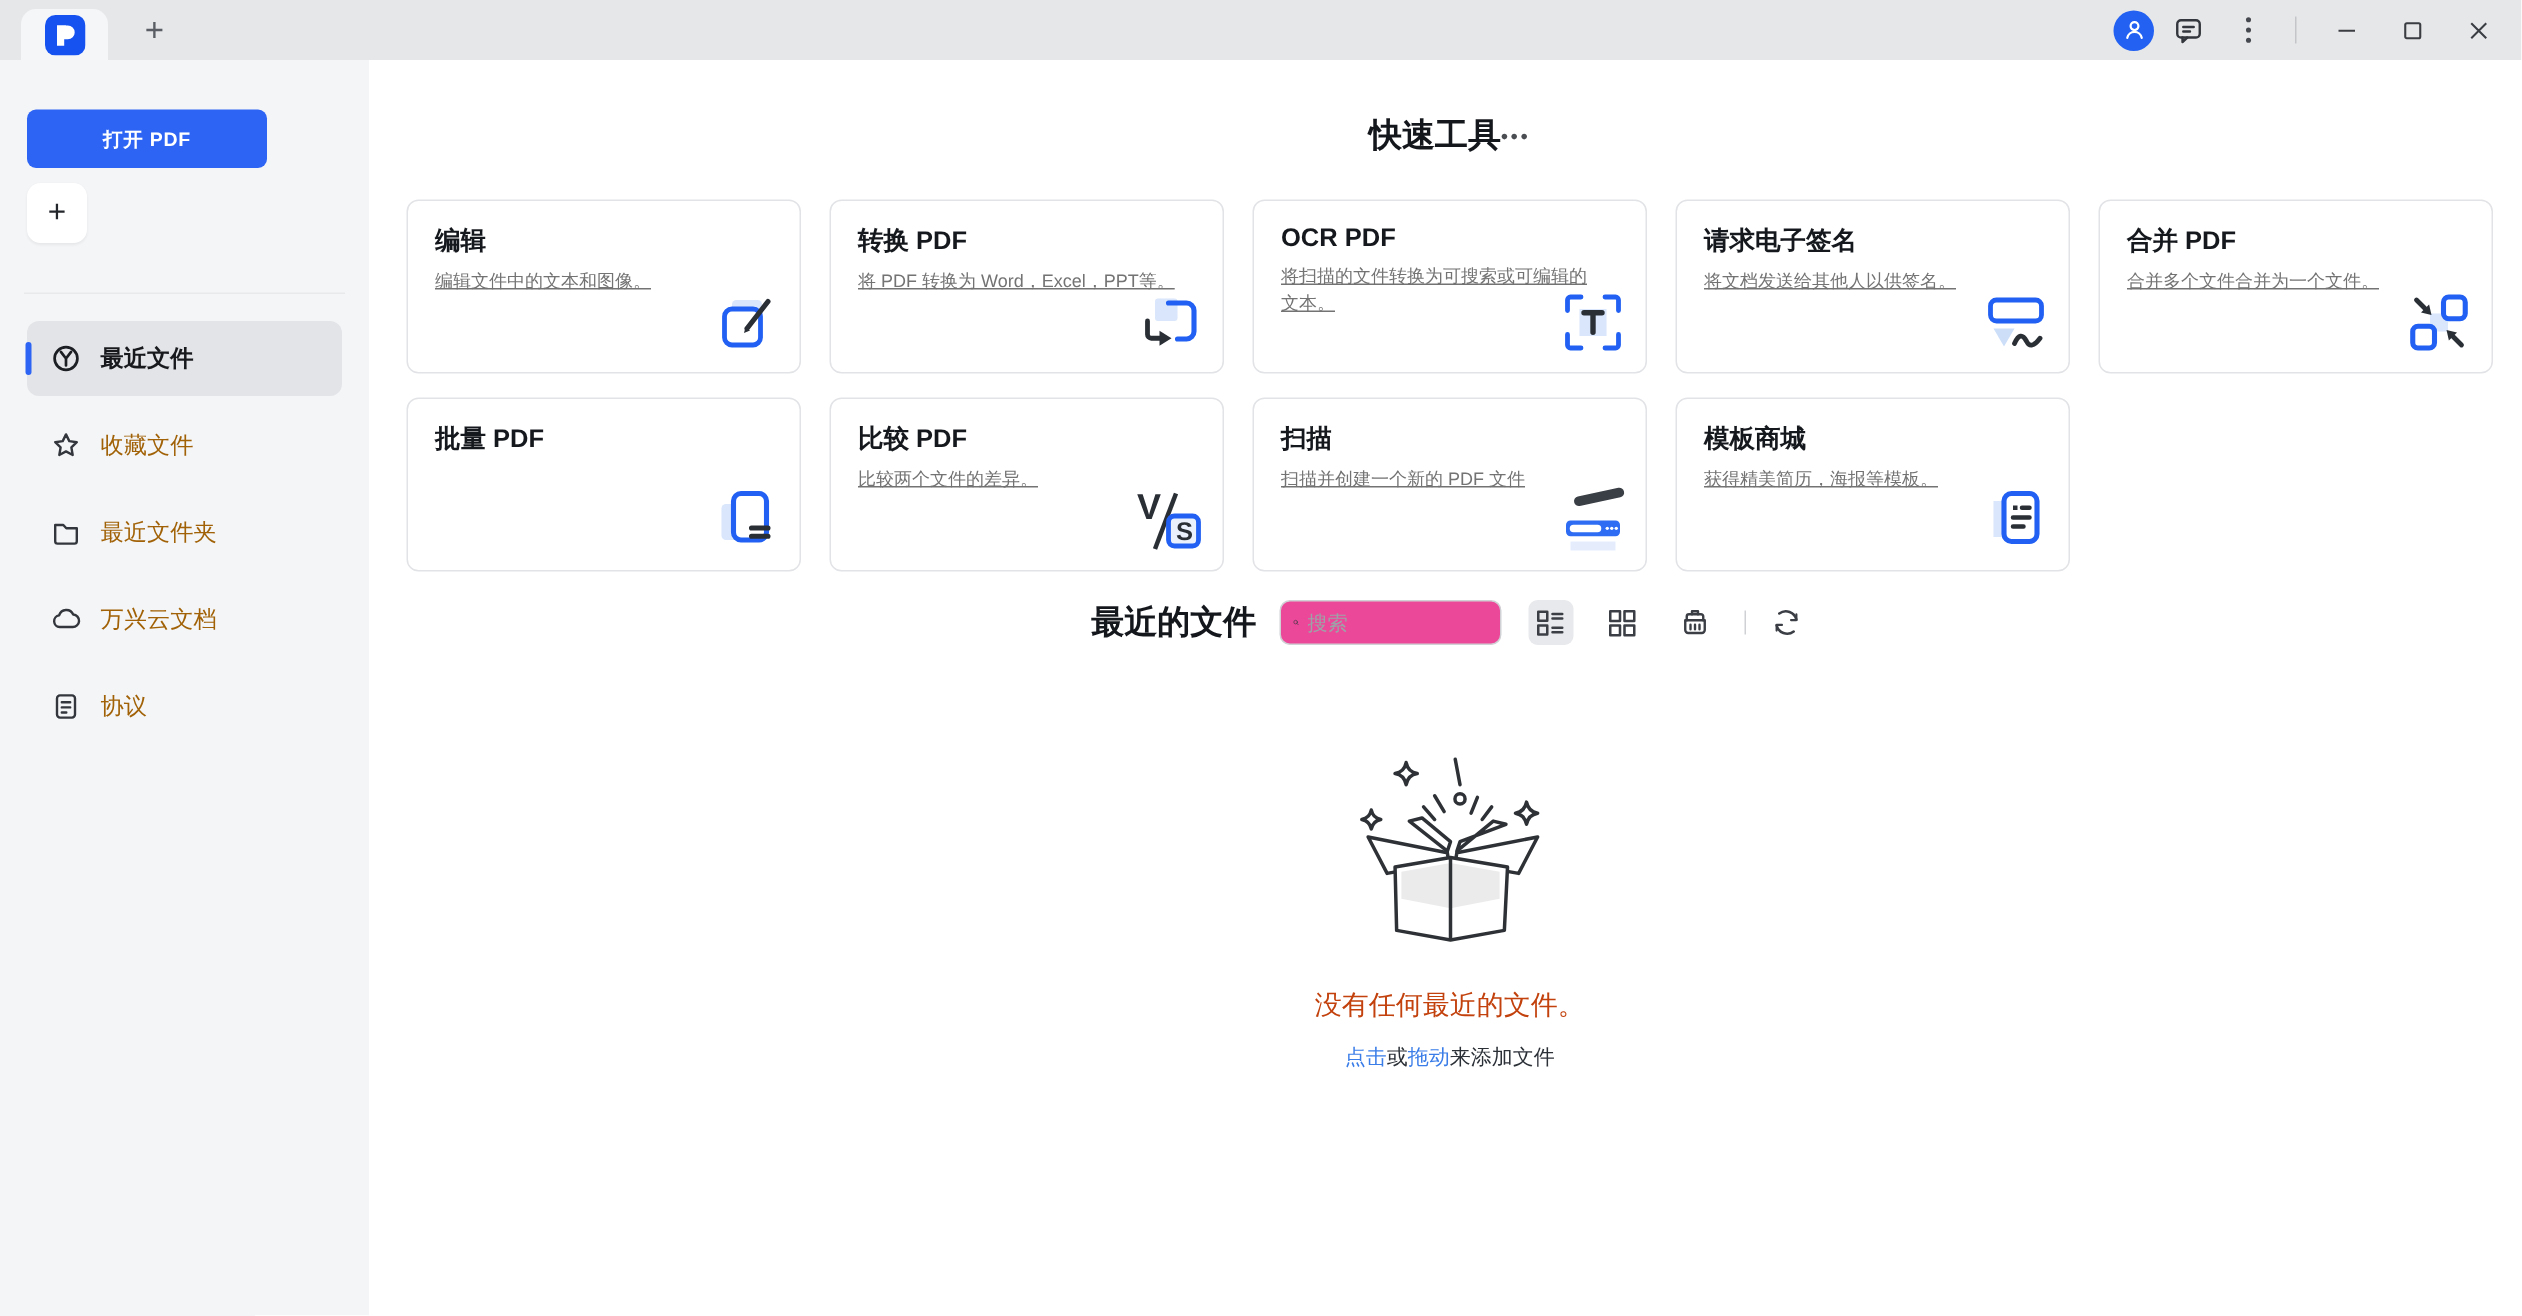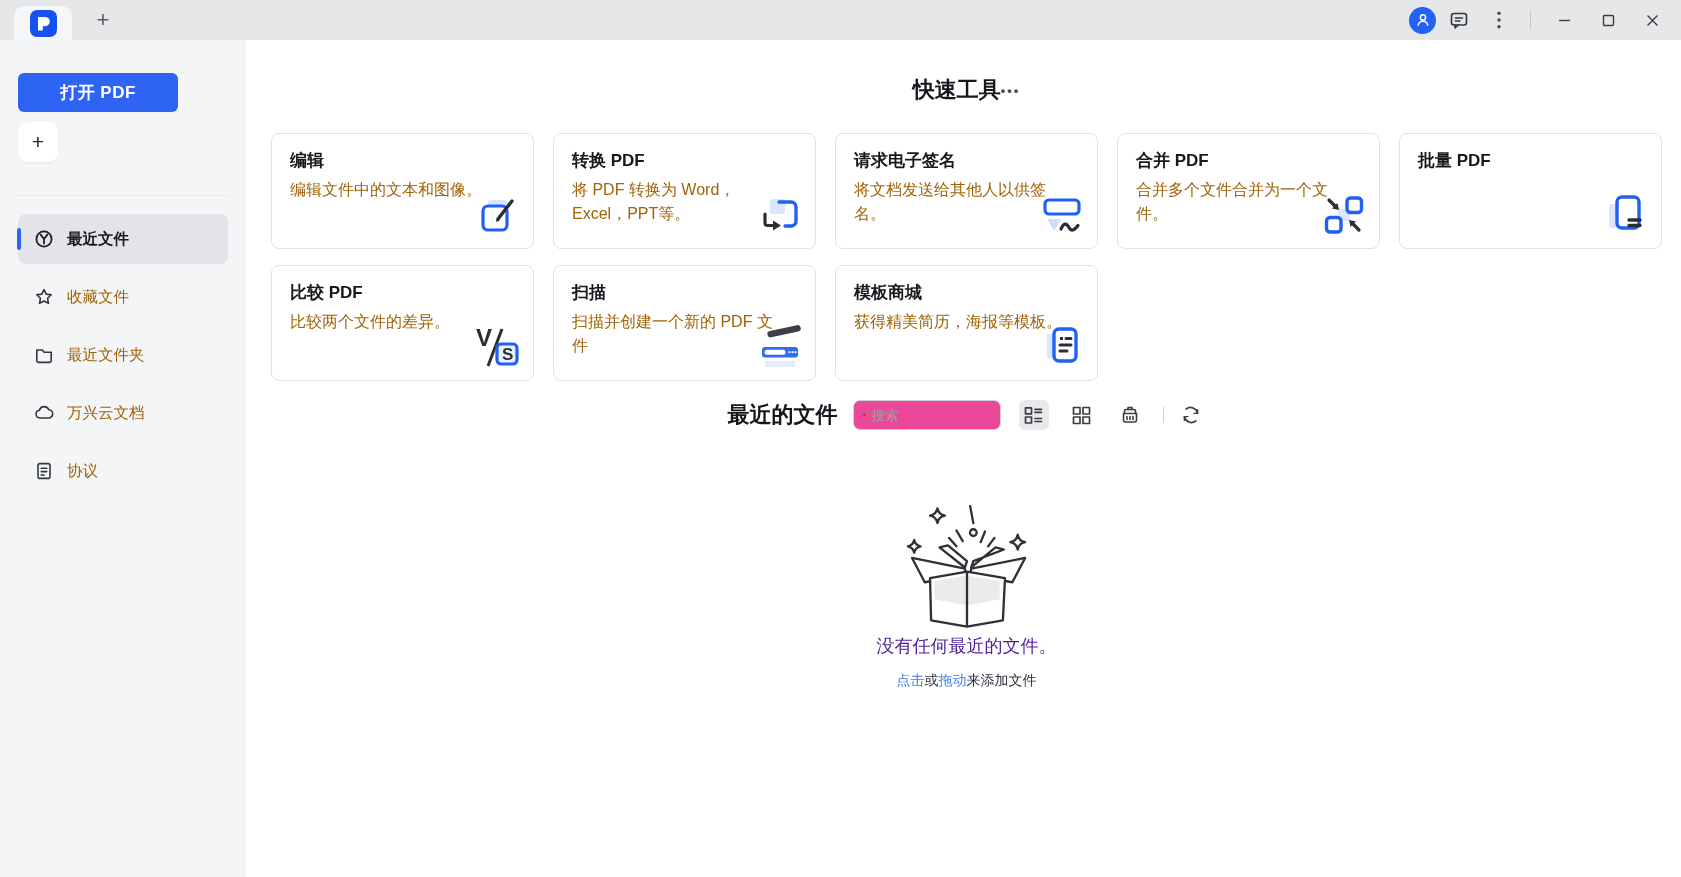--- a/index.html
+++ b/index.html
@@ -16,52 +16,52 @@
   .tb-btn { width:34px; height:30px; display:flex; align-items:center; justify-content:center; }
   .tb-divider { width:1px; height:18px; background:#c3c5c8; margin:0 8px; }
   .winctl { width:38px; height:30px; display:flex; align-items:center; justify-content:center; }
   .tb-right { padding-right:10px; gap:6px; }
 
   
   .app { display:flex; height:837px; }
 
   
   .sidebar { width:246px; background:#f4f5f7; padding:33px 18px 0 18px; flex:none; }
-  .open-btn { width:160px; height:39px; background:#2d64f4; color:#fff; font-weight:bold; font-size:17px; border:none; border-radius:6px; display:flex; align-items:center; justify-content:center; letter-spacing:.5px; }
+  .open-btn { width:160px; height:39px; background:#2d64f4; color:#fff; font-weight:bold; font-size:13px; border:none; border-radius:6px; display:flex; align-items:center; justify-content:center; letter-spacing:.5px; }
   .add-tile { width:40px; height:40px; background:#ffffff; border-radius:9px; margin-top:10px; display:flex; align-items:center; justify-content:center; font-size:21px; color:#23262b; box-shadow:0 1px 2px rgba(0,0,0,.06); }
   .side-divider { height:1px; background:#e8e9eb; margin:33px -2px 18px -2px; }
   .nav-item { height:50px; display:flex; align-items:center; gap:13px; padding:0 0 0 16px; border-radius:8px; margin-bottom:8px; font-size:15.5px; color:#a16207; position:relative; }
   .nav-item .nicon { width:20px; height:20px; flex:none; display:flex; }
   .nav-item.active { background:#e3e4e7; font-weight:bold; color:#17191d; }
   .nav-item.active::before { content:""; position:absolute; left:-1px; top:14px; width:3.5px; height:22px; background:#2d64f4; border-radius:2px; }
 
   
   .main { flex:1; padding:35px 19px 0 25px; }
   .section-head { width:1391px; display:flex; align-items:center; justify-content:center; }
   .section-title { font-size:22px; font-weight:bold; color:#14171c; }
   .more-dots { font-size:13px; color:#4a4d52; letter-spacing:2px; font-weight:bold; }
 
   .cards { width:1391px; margin-top:28px; display:flex; flex-wrap:wrap; gap:16px 19px; }
   .card { width:263px; height:116px; background:#fff; border:1px solid #e2e3e6; border-radius:8px; padding:15px 18px; position:relative; }
   .card-title { font-size:17px; font-weight:bold; color:#15181d; }
-  .card-desc { margin-top:6px; font-size:16px; line-height:1.5; color:#a16207; padding-right:10px; }
+  .card-desc { margin-top:6px; font-size:12px; line-height:1.5; color:#737373; padding-right:10px;text-decoration:underline; }
   .card-icon { position:absolute; right:12px; bottom:10px; width:46px; height:46px; }
   .card-icon svg { width:46px; height:46px; display:block; }
 
   .recent-head { margin-top:19px;gap:15px; }
   .recent-tools { display:flex; align-items:center; }
   .search-box { width:148px; height:30px; border:1px solid #cfd1d5; border-radius:7px; display:flex; align-items:center; padding:0 8px; gap:6px; background:#ec4899; }
   .search-box input { border:none; outline:none; width:120px; font-size:13.5px; color:#333; background:transparent; font-family:inherit; }
   .search-box input::placeholder { color:#9ea2a8; }
   .view-btn { width:30px; height:30px; border-radius:6px; display:flex; align-items:center; justify-content:center; margin-left:18px; }
   .view-btn.active { background:#e8e9ec; }
   .vt-divider { width:1px; height:16px; background:#cfd1d5; margin-left:18px; }
 
   .empty { width:1391px; margin-top:72px; display:flex; flex-direction:column; align-items:center; }
-  .empty-title { font-size:18px; color:#4c1d95; }
+  .empty-title { margin-top:24px; font-size:18px; color:#c2410c; }
   .empty-hint { margin-top:14px; font-size:14px; color:#2c3138; }
   .empty-hint .lnk { color:#3a7de8; }
   .icon-stroke { stroke:#33373d; fill:none; stroke-width:1.6; stroke-linecap:round; stroke-linejoin:round; }
 </style>
 </head>
 <body>
 
 <div class="titlebar">
   <div class="tab">
     <svg class="logo-svg" viewBox="0 0 27 27">
@@ -195,20 +195,36 @@
         <span class="card-icon">
           <svg viewBox="0 0 46 46">
               <rect x="13" y="7" width="15" height="15" rx="2" fill="#d9e6fb"></rect>
               <path d="M22,10 h12 a5,5 0 0 1 5,5 v14 a5,5 0 0 1 -5,5 h-6" fill="none" stroke="#2160f2" stroke-width="3.4" stroke-linecap="round"></path>
               <path d="M8,22 v9 a2.5,2.5 0 0 0 2.5,2.5 h7" fill="none" stroke="#2a2f36" stroke-width="3.2" stroke-linecap="round"></path>
               <path d="M16,28.5 l8,5 -8,5 z" fill="#2a2f36"></path>
             </svg>
         </span>
       </div>
 
+      <div class="card">
+        <div class="card-title">OCR PDF</div>
+        <div class="card-desc">将扫描的文件转换为可搜索或可编辑的文本。</div>
+        <span class="card-icon">
+          <svg viewBox="0 0 46 46">
+              <rect x="14" y="14" width="18" height="18" fill="#d9e6fb"></rect>
+              <g fill="none" stroke="#2160f2" stroke-width="3.2" stroke-linecap="round">
+                <path d="M15,6 h-7 a2,2 0 0 0 -2,2 v7"></path>
+                <path d="M31,6 h7 a2,2 0 0 1 2,2 v7"></path>
+                <path d="M15,40 h-7 a2,2 0 0 1 -2,-2 v-7"></path>
+                <path d="M31,40 h7 a2,2 0 0 0 2,-2 v-7"></path>
+              </g>
+              <path d="M17,16.5 h12 M23,16.5 v13" fill="none" stroke="#2a2f36" stroke-width="3.6" stroke-linecap="round"></path>
+            </svg>
+        </span>
+      </div>
 
       <div class="card">
         <div class="card-title">请求电子签名</div>
         <div class="card-desc">将文档发送给其他人以供签名。</div>
         <span class="card-icon">
           <svg viewBox="0 0 46 46">
               <rect x="6" y="8" width="34" height="14" rx="4" fill="#fff" stroke="#2160f2" stroke-width="3.2"></rect>
               <path d="M8,27 h14 l-7,12 z" fill="#ccdef8"></path>
               <path d="M22,37 q4,-9 8,-1.5 q3,6 9,-2" stroke="#2a2f36" stroke-width="3.2" fill="none" stroke-linecap="round"></path>
             </svg>

